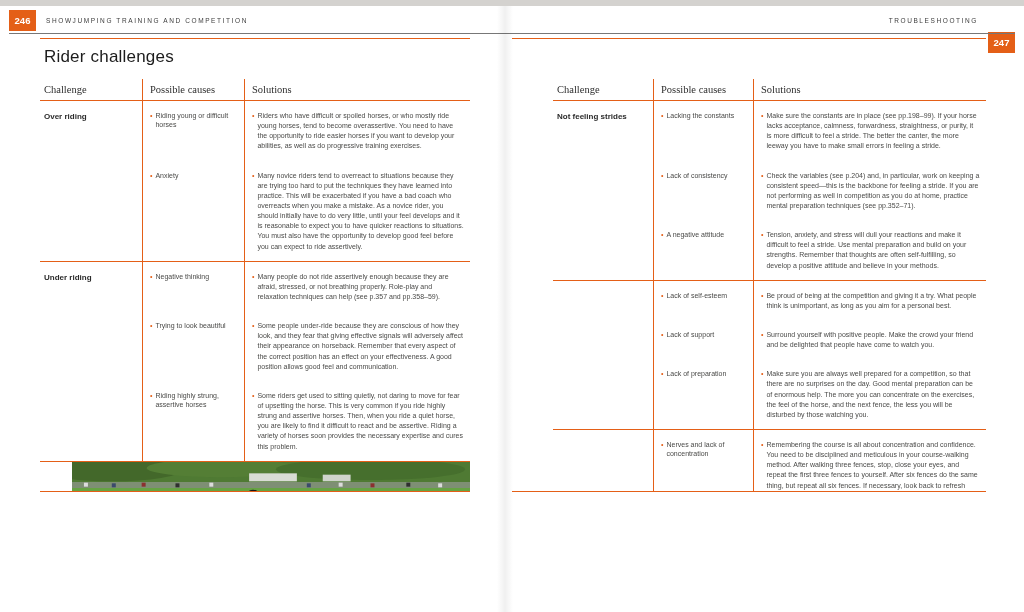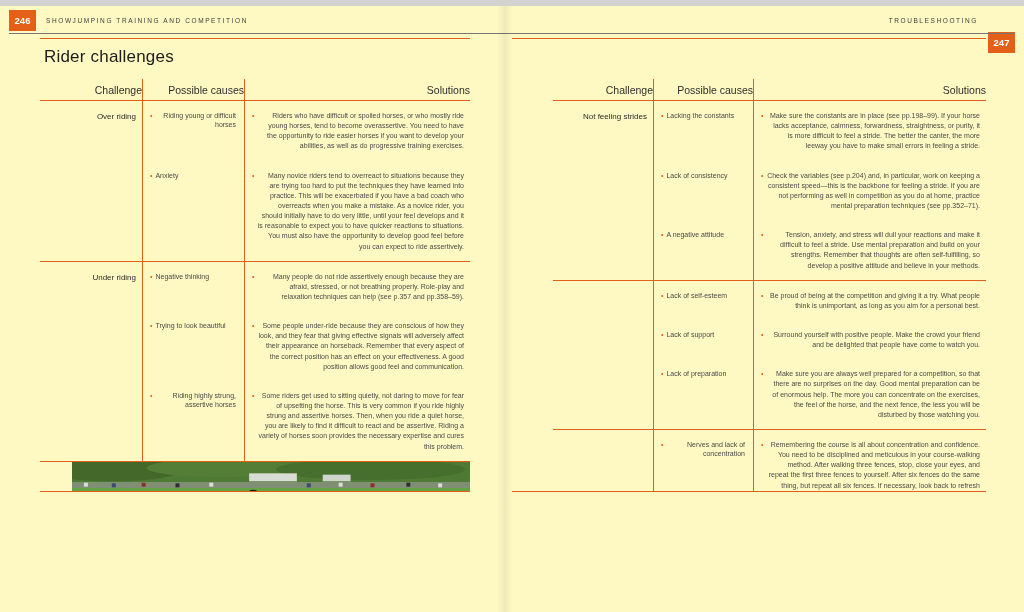--- a/index.html
+++ b/index.html
@@ -3,52 +3,52 @@
 <meta charset="utf-8">
 <style>
   :root { --accent:#e45f17; }
   * { box-sizing:border-box; margin:0; padding:0; }
   html,body { width:1024px; height:612px; }
   body {
     font-family:"Liberation Sans", sans-serif;
     background:#d4d2cf;
     position:relative; overflow:hidden;
   }
-  .spread { position:absolute; left:0; top:6px; width:1024px; height:606px; background:#fef9c3;text-align:right; }
+  .spread { position:absolute; left:0; top:6px; width:1024px; height:606px; background:#ffffff; }
   .spine { position:absolute; left:497px; top:0; width:16px; height:100%;
     background:linear-gradient(90deg, rgba(0,0,0,0) 0%, rgba(0,0,0,0.06) 50%, rgba(0,0,0,0) 100%); }
 
   .badge { position:absolute; top:4px; width:27px; height:21px; background:var(--accent);
     color:#fff; font-size:9.5px; font-weight:bold; display:flex; align-items:center; justify-content:center; }
   .badge.l { left:9px; } .badge.r { right:9px;margin-top:22px; }
   .runhead { position:absolute; top:11px; font-size:6.5px; letter-spacing:1.6px; color:#3c3c3c; white-space:nowrap; }
   .runhead.l { left:46px; } .runhead.r { right:46px; }
   .head-rule { position:absolute; top:27px; left:9px; right:9px; border-top:1px solid #777; }
 
   .panel { position:absolute; top:32px; height:454px;
     border-top:1px solid var(--accent); border-bottom:1px solid var(--accent); overflow:hidden; }
   .panel.leftp { left:40px; width:430px; display:flex; flex-direction:column; }
   .panel.rightp { left:512px; width:474px; }
 
   .page-title { position:absolute; left:4px; top:8px; font-size:17px; color:#1c1c1c; letter-spacing:0.2px; }
   .title-spacer { height:40px; flex:0 0 auto; position:relative; }
 
-  .thead { display:grid; height:22px; align-items:center; border-bottom:1px solid var(--accent); flex:0 0 auto; }
+  .thead { display:grid; height:22px; align-items:center; border-bottom:1px solid var(--accent); flex:0 0 auto;font-family:Liberation Serif, serif; }
   .leftp .thead, .leftp .trow { grid-template-columns:102px 102px 226px; }
   .rt .thead, .rt .trow { grid-template-columns:100px 100px 233px; }
   .th { font-size:10.5px; color:#2e2e2e; padding-left:8px; }
   .th.c1 { padding-left:4px; }
 
   .trow { display:grid; border-bottom:1px solid var(--accent); align-content:start; flex:0 0 auto; }
   .trow.last { border-bottom:none; }
   .h156 { min-height:156px; } .h174 { min-height:174px; }
   .h170 { min-height:170px; } .h130 { min-height:130px; }
 
   .cell { color:#4a4a48; }
-  .cell.challenge { grid-column:1; font-size:8px; font-weight:normal; color:#2b2b2b;
+  .cell.challenge { grid-column:1; font-size:8px; font-weight:bold; color:#2b2b2b;
     padding:10px 6px 0 4px; line-height:1.4; }
   .cell.cause { grid-column:2; display:flex; gap:3px; font-size:7px; line-height:1.35;
     padding:10px 8px 9px 8px; }
   .cell.solution { grid-column:3; display:flex; gap:3px; font-size:7px; line-height:1.45;
     padding:10px 6px 9px 8px; }
   .bullet { color:var(--accent); flex:0 0 auto; font-size:7px; }
 
   .vline { position:absolute; width:1px; background:var(--accent); top:40px; bottom:0; }
   .leftp .v1 { left:102px; } .leftp .v2 { left:204px; }
   .rt .v1 { left:100px; } .rt .v2 { left:200px; }

